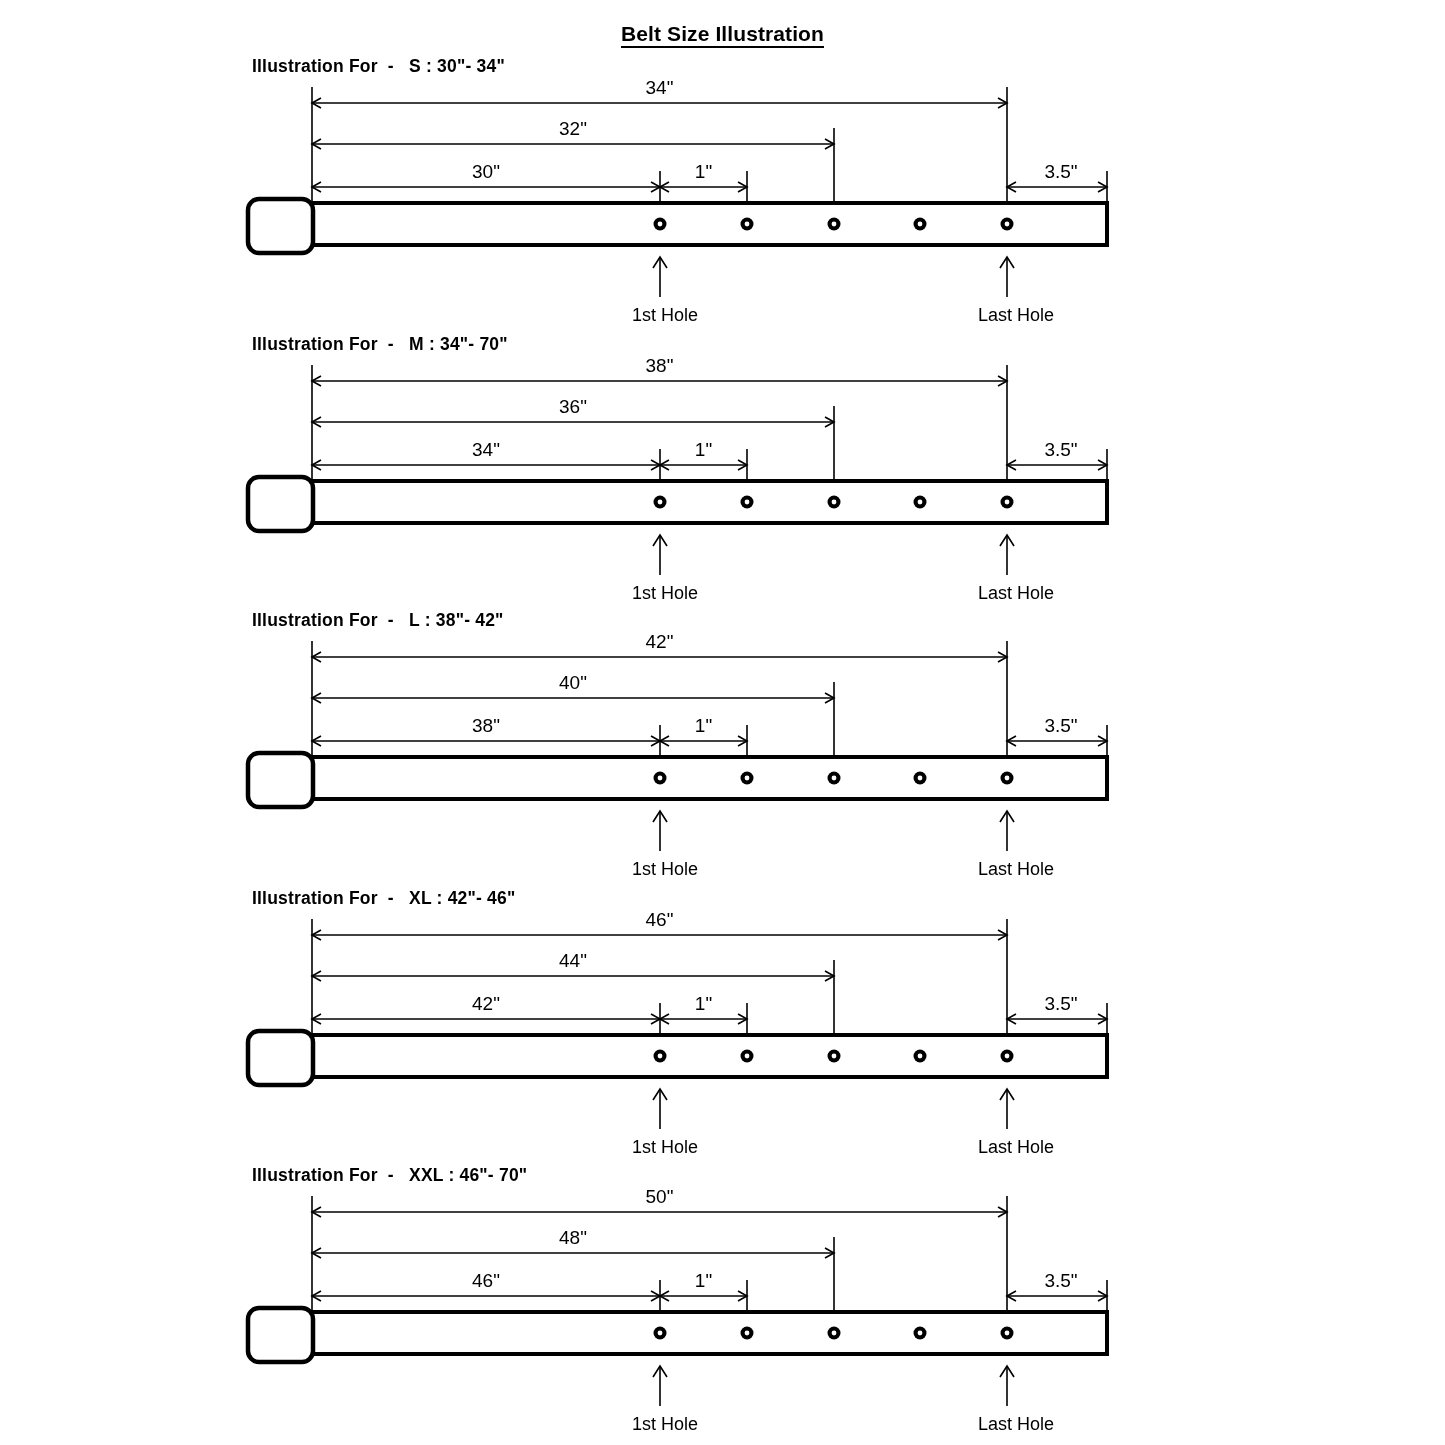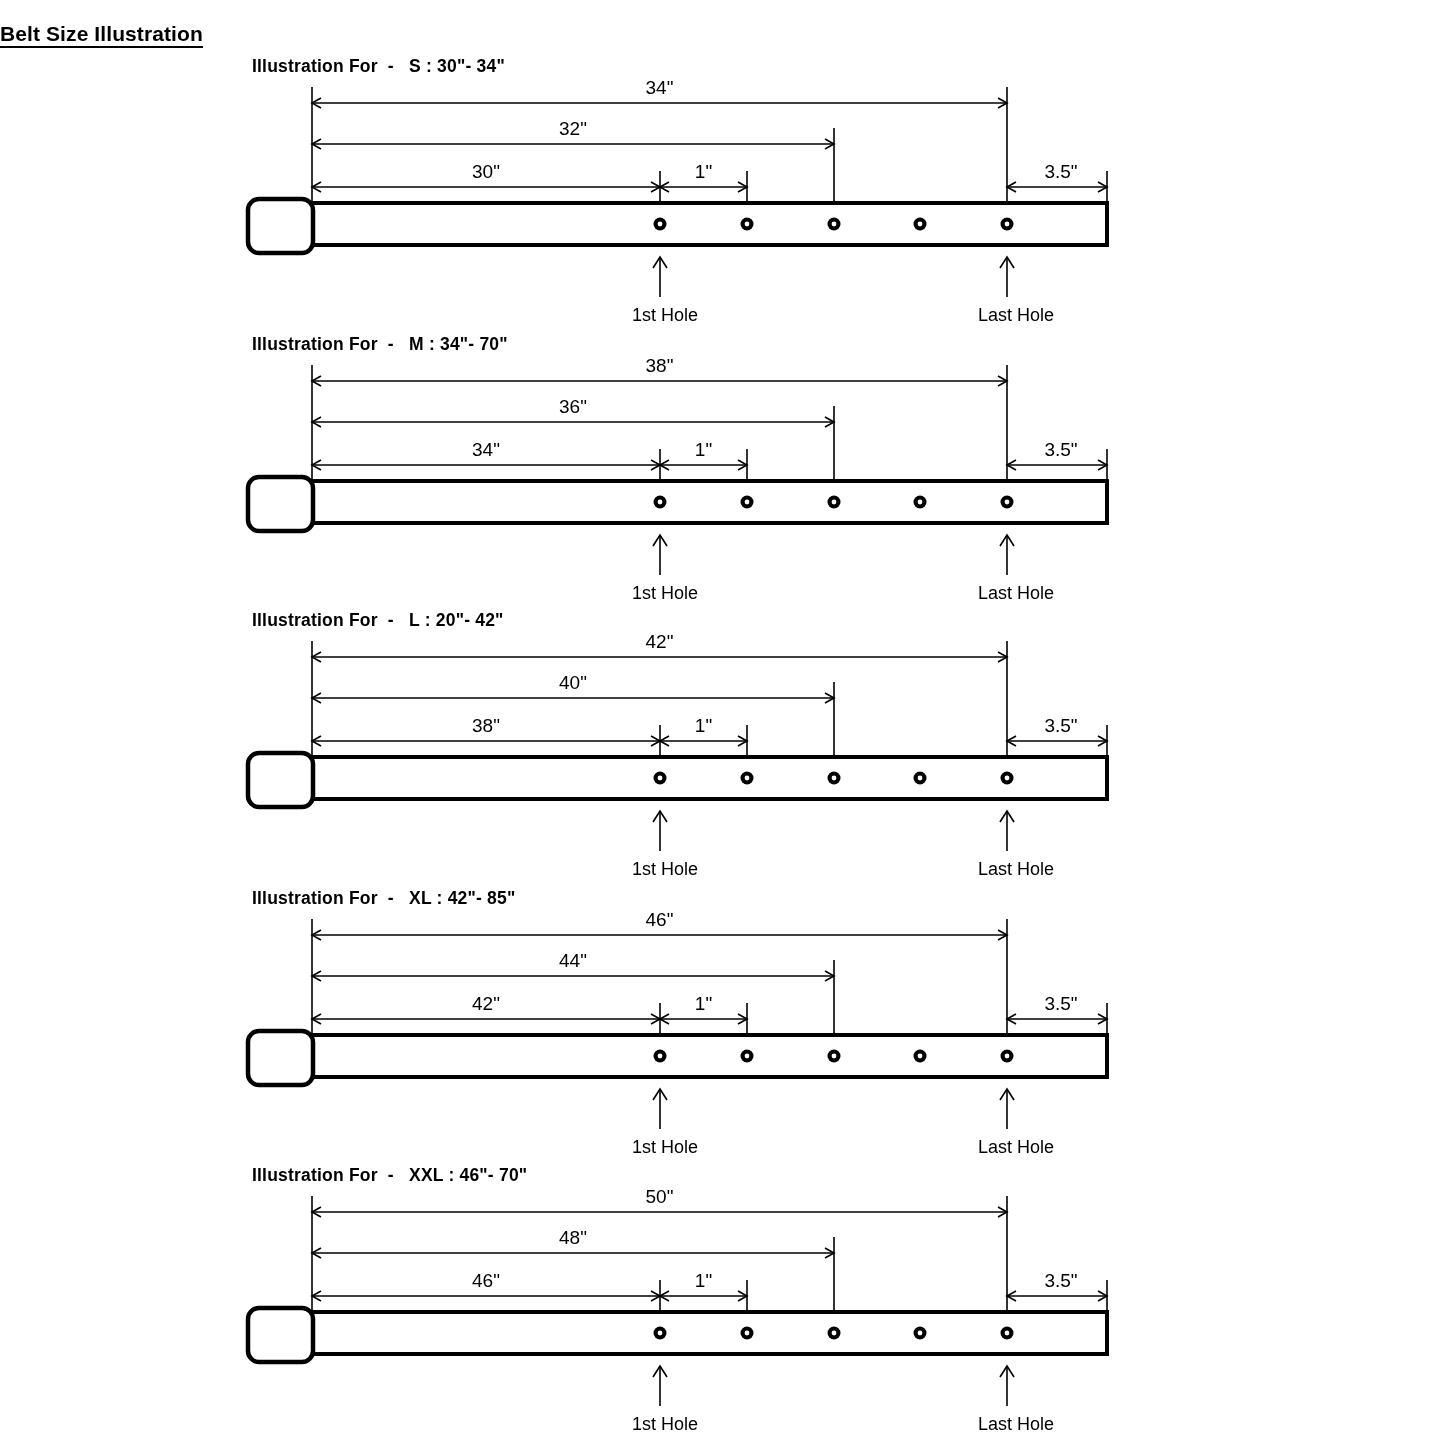--- a/index.html
+++ b/index.html
@@ -19,21 +19,21 @@
     position: absolute;
     inset: 0;
     width: 1445px;
     height: 1445px;
   }
   .page-title {
     position: absolute;
     top: 22px;
     left: 0;
     width: 1445px;
-    text-align: left;
+    text-align: center;
     font-size: 21px;
     font-weight: bold;
     letter-spacing: 0.1px;
   }
   .page-title span.t {
     border-bottom: 2.5px solid #000;
     padding-bottom: 1px;
   }
   .section {
     position: absolute;
@@ -225,21 +225,21 @@
             <g>
     <line x1="1007" y1="241" x2="1007" y2="201" stroke="#000" stroke-width="1.6" fill="none"></line>
     <polyline points="1000,212 1007,201 1014,212" stroke="#000" stroke-width="1.6" fill="none"></polyline>
   </g>
             <text class="holetext" x="665" y="265">1st Hole</text>
             <text class="holetext" x="1016" y="265">Last Hole</text>
           </svg>
         </div>
       </div>
       <div class="section" style="top: 610px;">
-        <div class="section-title">Illustration For  -   L : 20"- 42"</div>
+        <div class="section-title">Illustration For  -   L : 38"- 42"</div>
         <div class="diagram">
           <svg width="1445" height="278" viewBox="0 0 1445 278">
             <line x1="312" y1="31" x2="312" y2="147" stroke="#000" stroke-width="1.6"></line>
             <line x1="1007" y1="31" x2="1007" y2="147" stroke="#000" stroke-width="1.6"></line>
             <line x1="834" y1="72" x2="834" y2="147" stroke="#000" stroke-width="1.6"></line>
             <line x1="660" y1="115" x2="660" y2="147" stroke="#000" stroke-width="1.6"></line>
             <line x1="747" y1="115" x2="747" y2="147" stroke="#000" stroke-width="1.6"></line>
             <line x1="1107" y1="115" x2="1107" y2="147" stroke="#000" stroke-width="1.6"></line>
             <g>
     <line x1="312" y1="47" x2="1007" y2="47" stroke="#000" stroke-width="1.6" fill="none"></line>
@@ -300,21 +300,21 @@
             <g>
     <line x1="1007" y1="241" x2="1007" y2="201" stroke="#000" stroke-width="1.6" fill="none"></line>
     <polyline points="1000,212 1007,201 1014,212" stroke="#000" stroke-width="1.6" fill="none"></polyline>
   </g>
             <text class="holetext" x="665" y="265">1st Hole</text>
             <text class="holetext" x="1016" y="265">Last Hole</text>
           </svg>
         </div>
       </div>
       <div class="section" style="top: 888px;">
-        <div class="section-title">Illustration For  -   XL : 42"- 85"</div>
+        <div class="section-title">Illustration For  -   XL : 42"- 46"</div>
         <div class="diagram">
           <svg width="1445" height="278" viewBox="0 0 1445 278">
             <line x1="312" y1="31" x2="312" y2="147" stroke="#000" stroke-width="1.6"></line>
             <line x1="1007" y1="31" x2="1007" y2="147" stroke="#000" stroke-width="1.6"></line>
             <line x1="834" y1="72" x2="834" y2="147" stroke="#000" stroke-width="1.6"></line>
             <line x1="660" y1="115" x2="660" y2="147" stroke="#000" stroke-width="1.6"></line>
             <line x1="747" y1="115" x2="747" y2="147" stroke="#000" stroke-width="1.6"></line>
             <line x1="1107" y1="115" x2="1107" y2="147" stroke="#000" stroke-width="1.6"></line>
             <g>
     <line x1="312" y1="47" x2="1007" y2="47" stroke="#000" stroke-width="1.6" fill="none"></line>

